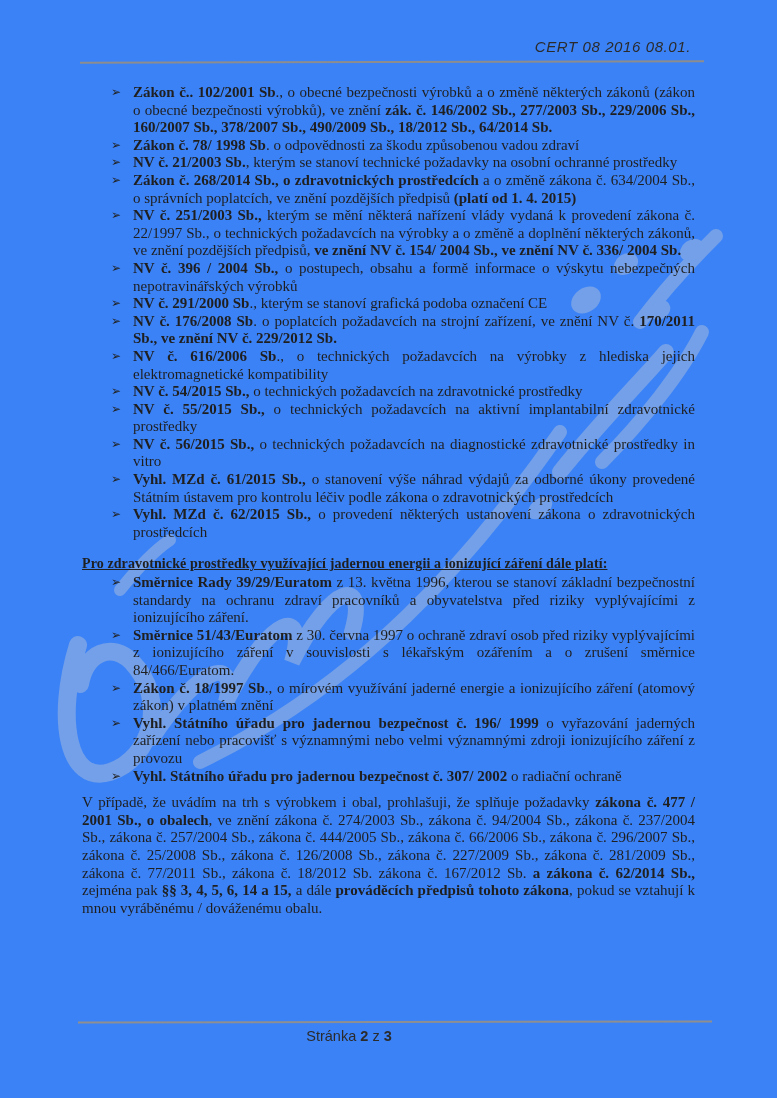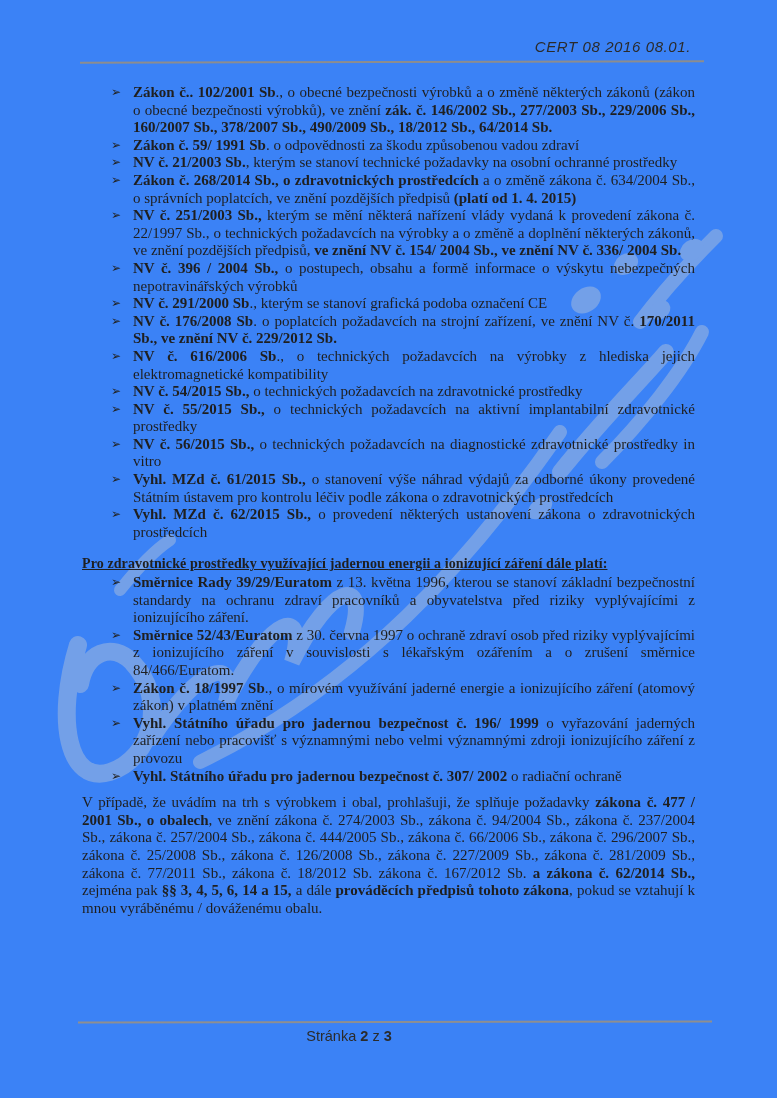--- a/index.html
+++ b/index.html
@@ -79,21 +79,21 @@
 
   <div class="content">
 
     <div class="blist">
         <div class="li">
           <span class="mark">➢</span>
           <div class="txt"><span class="b">Zákon č.. 102/2001 Sb</span><span>., o obecné bezpečnosti výrobků a o změně některých zákonů (zákon o obecné bezpečnosti výrobků), ve znění </span><span class="b">zák. č. 146/2002 Sb., 277/2003 Sb., 229/2006 Sb., 160/2007 Sb., 378/2007 Sb., 490/2009 Sb., 18/2012 Sb., 64/2014 Sb.</span></div>
         </div>
         <div class="li">
           <span class="mark">➢</span>
-          <div class="txt"><span class="b">Zákon č. 59/ 1991 Sb</span><span>. o odpovědnosti za škodu způsobenou vadou zdraví</span></div>
+          <div class="txt"><span class="b">Zákon č. 78/ 1998 Sb</span><span>. o odpovědnosti za škodu způsobenou vadou zdraví</span></div>
         </div>
         <div class="li">
           <span class="mark">➢</span>
           <div class="txt"><span class="b">NV č. 21/2003 Sb.</span><span>, kterým se stanoví technické požadavky na osobní ochranné prostředky</span></div>
         </div>
         <div class="li">
           <span class="mark">➢</span>
           <div class="txt"><span class="b">Zákon č.  268/2014 Sb., o zdravotnických prostředcích</span><span> a o změně zákona č. 634/2004 Sb., o správních poplatcích, ve znění pozdějších předpisů </span><span class="b">(platí od 1. 4. 2015)</span></div>
         </div>
         <div class="li">
@@ -140,21 +140,21 @@
 
     <div class="section-heading">Pro zdravotnické prostředky využívající jadernou energii a ionizující záření dále platí:</div>
 
     <div class="blist">
         <div class="li">
           <span class="mark">➢</span>
           <div class="txt"><span class="b">Směrnice Rady 39/29/Euratom</span><span> z 13. května 1996, kterou se stanoví základní bezpečnostní standardy na ochranu zdraví pracovníků a obyvatelstva před riziky vyplývajícími z ionizujícího záření.</span></div>
         </div>
         <div class="li">
           <span class="mark">➢</span>
-          <div class="txt"><span class="b">Směrnice 52/43/Euratom</span><span> z 30. června 1997 o ochraně zdraví osob před riziky vyplývajícími z ionizujícího záření v souvislosti s lékařským ozářením a o zrušení směrnice 84/466/Euratom.</span></div>
+          <div class="txt"><span class="b">Směrnice 51/43/Euratom</span><span> z 30. června 1997 o ochraně zdraví osob před riziky vyplývajícími z ionizujícího záření v souvislosti s lékařským ozářením a o zrušení směrnice 84/466/Euratom.</span></div>
         </div>
         <div class="li">
           <span class="mark">➢</span>
           <div class="txt"><span class="b">Zákon č. 18/1997 Sb</span><span>., o mírovém využívání jaderné energie a ionizujícího záření (atomový zákon) v platném znění</span></div>
         </div>
         <div class="li">
           <span class="mark">➢</span>
           <div class="txt"><span class="b">Vyhl. Státního úřadu pro jadernou bezpečnost č. 196/ 1999</span><span> o vyřazování jaderných zařízení nebo pracovišť s významnými nebo velmi významnými zdroji ionizujícího záření z provozu</span></div>
         </div>
         <div class="li">

